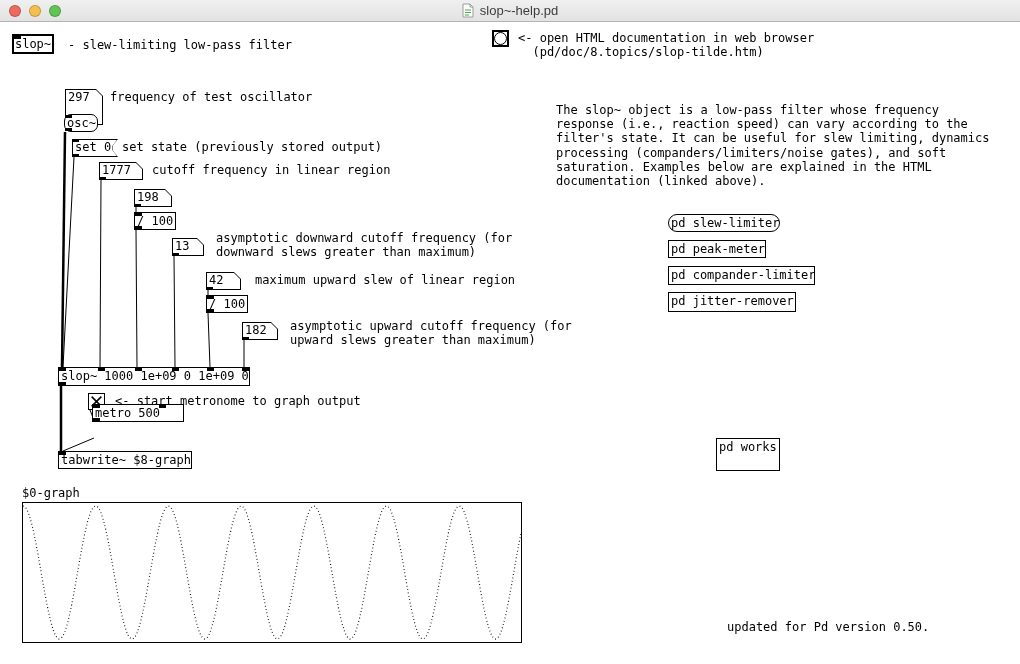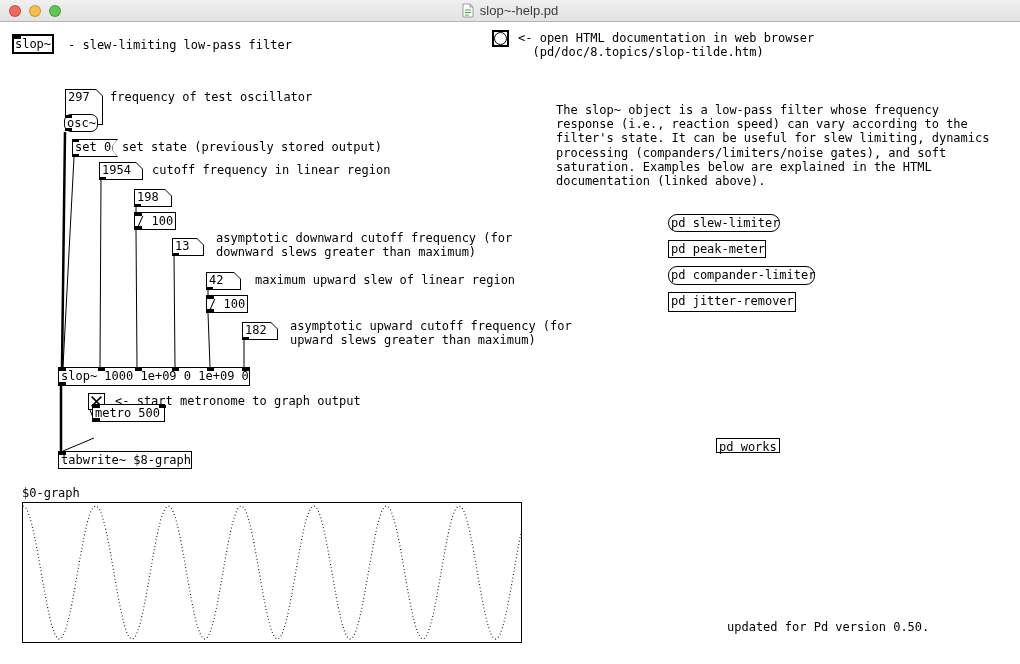--- a/index.html
+++ b/index.html
@@ -86,47 +86,47 @@
   <div class="node object bold" style="left: 12px; top: 12px; width: 42px; height: 20px;"><span>slop~</span><i class="nub in" style="left: 0px;"></i></div>
       <div class="node comment" style="left: 68px; top: 16px;"><span>- slew-limiting low-pass filter</span></div>
       <div class="node bang" style="left: 492px; top: 8px; width: 17px; height: 17px;"><div class="bang-circle"></div></div>
       <div class="node comment" style="left: 518px; top: 9px;"><span>&lt;- open HTML documentation in web browser
   (pd/doc/8.topics/slop-tilde.htm)</span></div>
       <div class="node number" style="left: 65px; top: 67px; width: 38px; height: 36px;"><div class="fill"></div><span class="btext">297</span><i class="nub out" style="left: 0px;"></i></div>
       <div class="node comment" style="left: 110px; top: 68px;"><span>frequency of test oscillator</span></div>
       <div class="node object" style="left: 64px; top: 92px; width: 34px; height: 18px; border-radius: 7px;"><span>osc~</span><i class="nub in" style="left: 0px;"></i><i class="nub out" style="left: 0px;"></i></div>
       <div class="node message" style="left: 72px; top: 117px; width: 46px; height: 18px;"><div class="fill"></div><span class="btext">set 0</span><i class="nub in" style="left: 0px;"></i><i class="nub out" style="left: 0px;"></i></div>
       <div class="node comment" style="left: 122px; top: 118px;"><span>set state (previously stored output)</span></div>
-      <div class="node number" style="left: 99px; top: 140px; width: 44px; height: 18px;"><div class="fill"></div><span class="btext">1954</span><i class="nub out" style="left: 0px;"></i></div>
+      <div class="node number" style="left: 99px; top: 140px; width: 44px; height: 18px;"><div class="fill"></div><span class="btext">1777</span><i class="nub out" style="left: 0px;"></i></div>
       <div class="node comment" style="left: 152px; top: 141px;"><span>cutoff frequency in linear region</span></div>
       <div class="node number" style="left: 134px; top: 167px; width: 38px; height: 18px;"><div class="fill"></div><span class="btext">198</span><i class="nub out" style="left: 0px;"></i></div>
       <div class="node object" style="left: 134px; top: 190px; width: 42px; height: 18px;"><span>/ 100</span><i class="nub in" style="left: 0px;"></i><i class="nub out" style="left: 0px;"></i></div>
       <div class="node number" style="left: 172px; top: 216px; width: 32px; height: 18px;"><div class="fill"></div><span class="btext">13</span><i class="nub out" style="left: 0px;"></i></div>
       <div class="node comment" style="left: 216px; top: 209px;"><span>asymptotic downward cutoff frequency (for
 downward slews greater than maximum)</span></div>
       <div class="node number" style="left: 206px; top: 250px; width: 35px; height: 18px;"><div class="fill"></div><span class="btext">42</span><i class="nub out" style="left: 0px;"></i></div>
       <div class="node comment" style="left: 255px; top: 251px;"><span>maximum upward slew of linear region</span></div>
       <div class="node object" style="left: 206px; top: 273px; width: 42px; height: 18px;"><span>/ 100</span><i class="nub in" style="left: 0px;"></i><i class="nub out" style="left: 0px;"></i></div>
       <div class="node number" style="left: 242px; top: 300px; width: 36px; height: 18px;"><div class="fill"></div><span class="btext">182</span><i class="nub out" style="left: 0px;"></i></div>
       <div class="node comment" style="left: 290px; top: 297px;"><span>asymptotic upward cutoff frequency (for
 upward slews greater than maximum)</span></div>
       <div class="node object" style="left: 58px; top: 345px; width: 192px; height: 19px;"><span>slop~ 1000 1e+09 0 1e+09 0</span><i class="nub in" style="left: 0px;"></i><i class="nub in" style="left: 39px;"></i><i class="nub in" style="left: 76px;"></i><i class="nub in" style="left: 113px;"></i><i class="nub in" style="left: 148px;"></i><i class="nub in" style="left: 183px;"></i><i class="nub out" style="left: 0px;"></i></div>
       <div class="node toggle" style="left: 88px; top: 371px; width: 17px; height: 17px;"><svg viewBox="0 0 17 17">
           <path d="M3 3L14 14M14 3L3 14" stroke="#000" stroke-width="1.7" fill="none"></path>
         </svg></div>
       <div class="node comment" style="left: 115px; top: 372px;"><span>&lt;- start metronome to graph output</span></div>
-      <div class="node object" style="left: 92px; top: 382px; width: 73px; height: 18px;"><span>metro 500</span><i class="nub in" style="left: 0px;"></i><i class="nub in" style="left: 66px;"></i><i class="nub out" style="left: 0px;"></i></div>
+      <div class="node object" style="left: 92px; top: 382px; width: 92px; height: 18px;"><span>metro 500</span><i class="nub in" style="left: 0px;"></i><i class="nub in" style="left: 66px;"></i><i class="nub out" style="left: 0px;"></i></div>
       <div class="node object" style="left: 58px; top: 429px; width: 134px; height: 18px;"><span>tabwrite~ $8-graph</span><i class="nub in" style="left: 0px;"></i></div>
       <div class="node comment" style="left: 556px; top: 81px;"><span>The slop~ object is a low-pass filter whose frequency
 response (i.e., reaction speed) can vary according to the
 filter's state. It can be useful for slew limiting, dynamics
 processing (companders/limiters/noise gates), and soft
 saturation. Examples below are explained in the HTML
 documentation (linked above).</span></div>
       <div class="node object subpatch" style="left: 668px; top: 192px; width: 112px; height: 18px; border-radius: 9px;"><span>pd slew-limiter</span></div>
       <div class="node object subpatch" style="left: 668px; top: 218px; width: 98px; height: 18px;"><span>pd peak-meter</span></div>
-      <div class="node object subpatch" style="left: 668px; top: 244px; width: 147px; height: 19px; border-radius: 9px;"><span>pd compander-limiter</span></div>
+      <div class="node object subpatch" style="left: 668px; top: 244px; width: 147px; height: 19px;"><span>pd compander-limiter</span></div>
       <div class="node object subpatch" style="left: 668px; top: 270px; width: 128px; height: 20px;"><span>pd jitter-remover</span></div>
-      <div class="node object subpatch" style="left: 716px; top: 416px; width: 64px; height: 15px;"><span>pd works</span></div>
+      <div class="node object subpatch" style="left: 716px; top: 416px; width: 64px; height: 33px;"><span>pd works</span></div>
       <div class="node comment" style="left: 727px; top: 598px;"><span>updated for Pd version 0.50.</span></div>
       <div class="node comment" style="left: 22px; top: 464px;"><span>$0-graph</span></div>
     </div>
 </div>
 
 </body></html>

